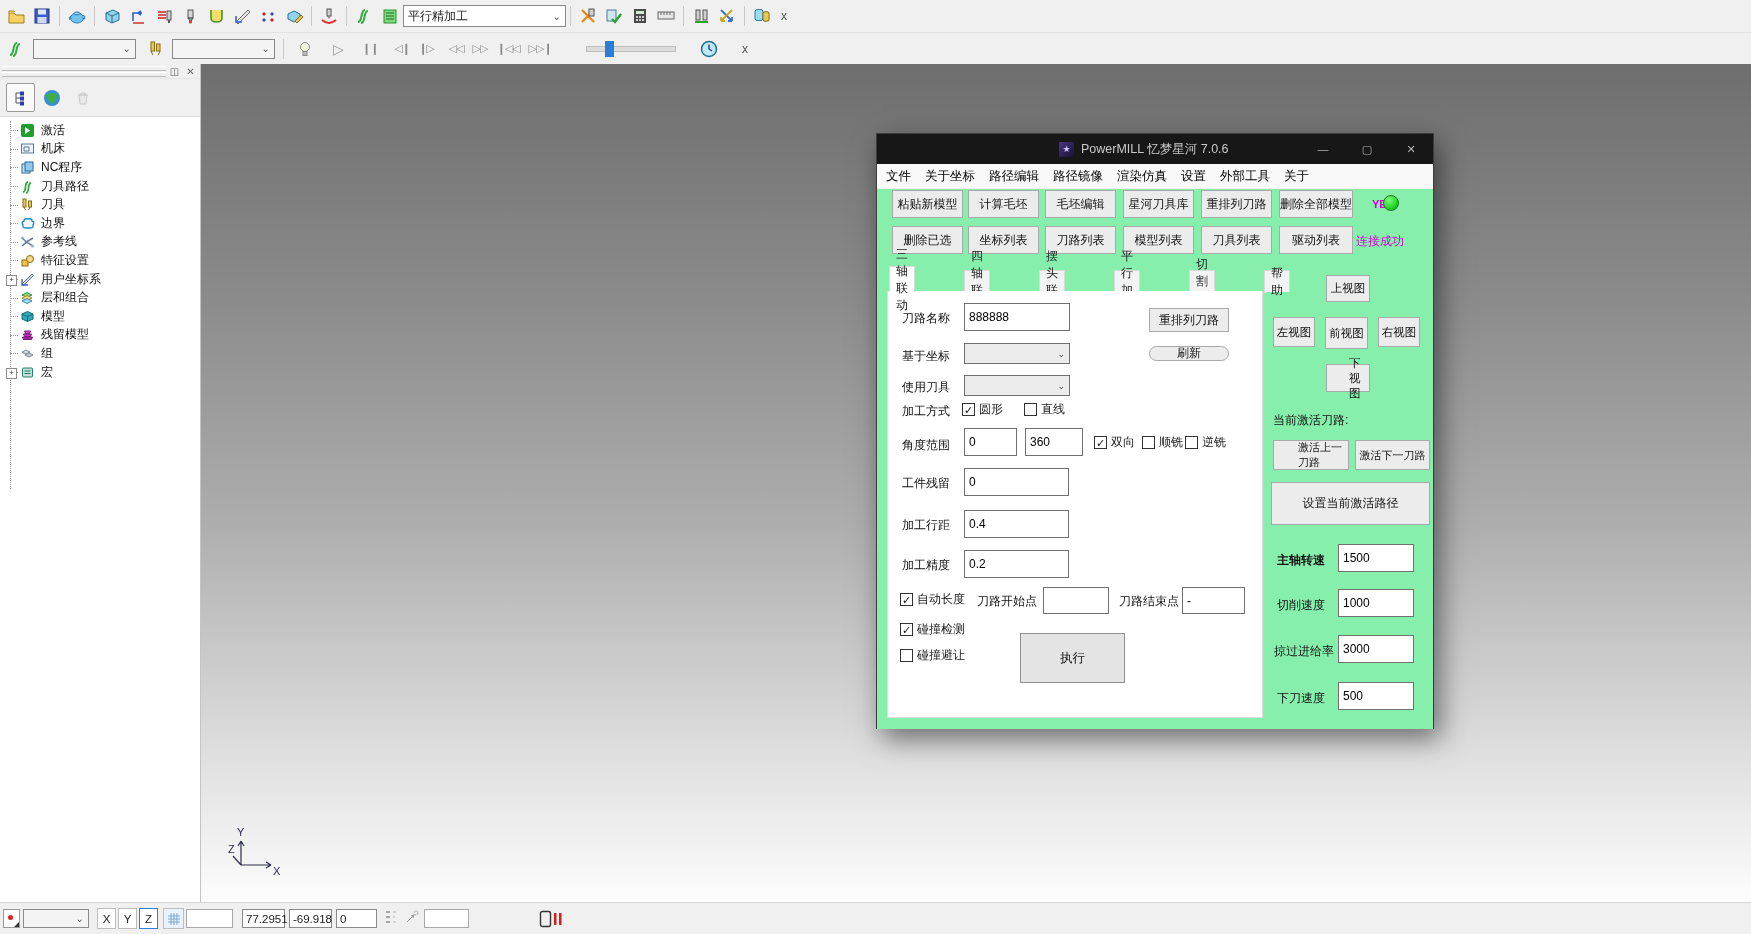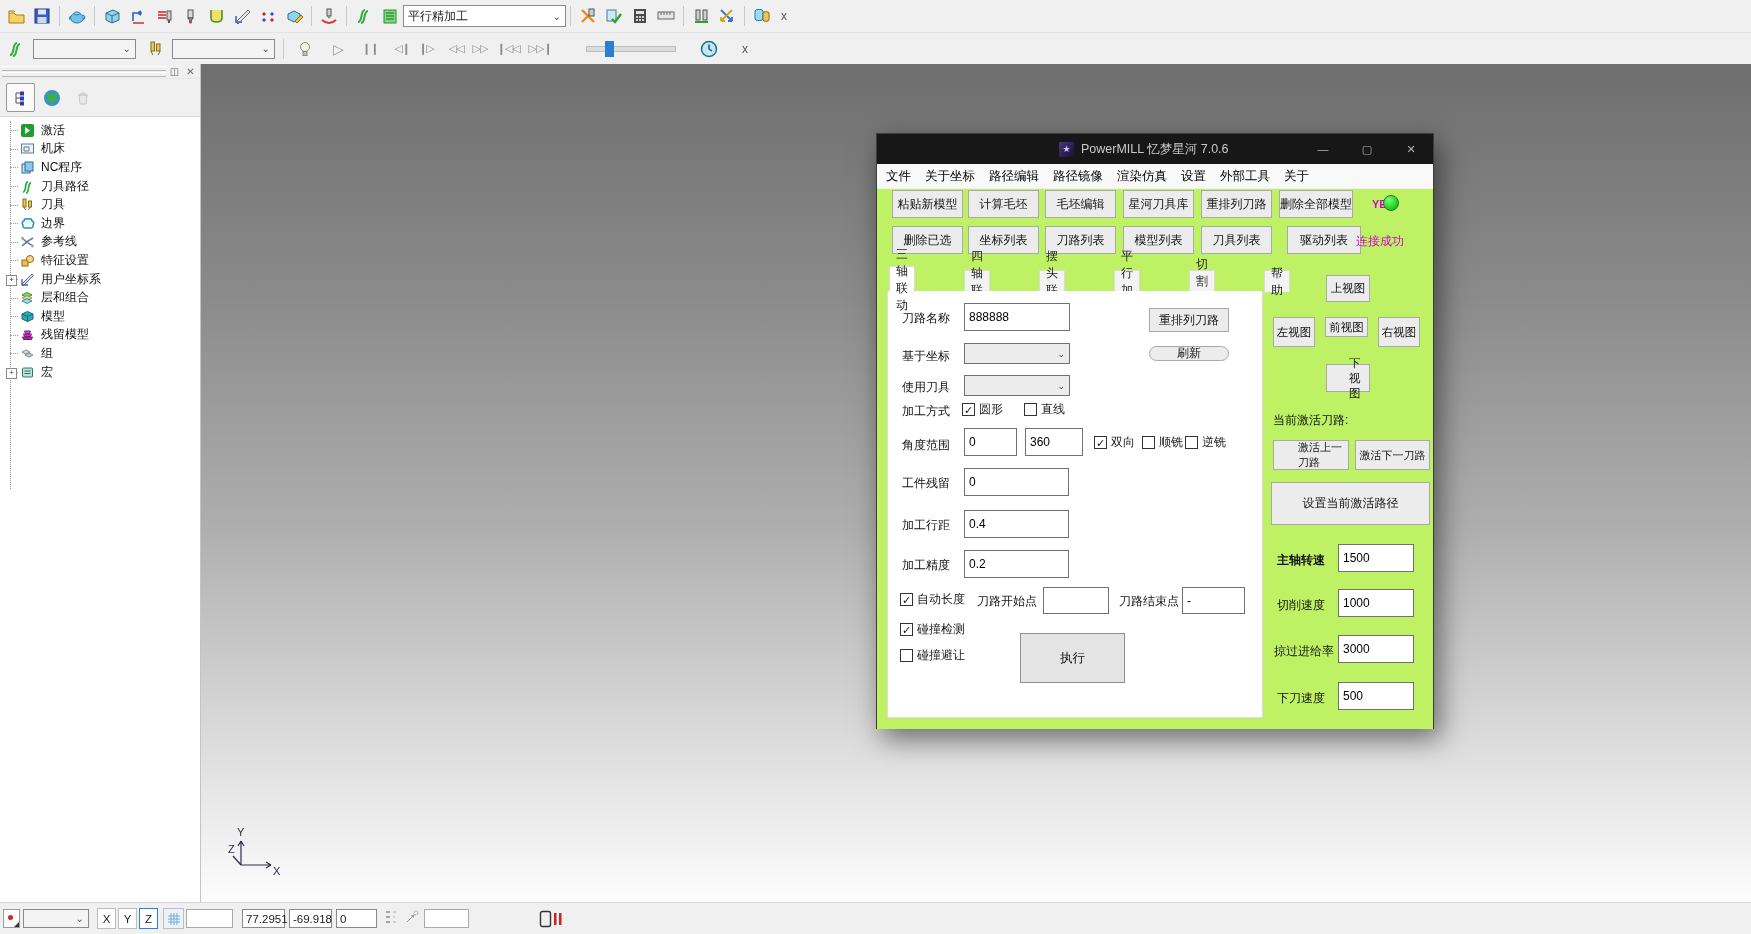--- a/index.html
+++ b/index.html
@@ -58,21 +58,21 @@
   
   .dialog{position:absolute;left:876px;top:133px;width:558px;height:596px;background:#fff;border:1px solid #3c3c3c;box-shadow:6px 10px 26px rgba(0,0,0,.5);box-sizing:border-box;}
   .dlg-title{height:30px;background:#171717;display:flex;align-items:center;position:relative;}
   .dlg-title .tgroup{position:absolute;left:182px;display:flex;align-items:center;gap:7px;}
   .dlg-ico{width:15px;height:15px;background:linear-gradient(135deg,#4a3580,#171030);display:flex;align-items:center;justify-content:center;color:#cfc3ff;font-size:9px;}
   .dlg-title .txt{color:#c9c9c9;font-size:12.5px;}
   .wbtns{position:absolute;right:0;top:0;height:100%;display:flex;}
   .wbtn{width:44px;height:100%;display:flex;align-items:center;justify-content:center;color:#b5b5b5;font-size:11px;}
   .dlg-menu{height:24px;background:#f9f9f9;display:flex;align-items:center;padding-left:2px;border-bottom:1px solid #f0f0f0;}
   .dlg-menu span{padding:0 7px;font-size:12.5px;color:#000000;}
-  .dlg-body{position:relative;height:540px;background:#bef264;}
+  .dlg-body{position:relative;height:540px;background:#86efac;}
   .pbtn{position:absolute;background:#ececec;border:1px solid #a9a9a9;display:flex;align-items:center;justify-content:center;font-size:12px;color:#111;box-sizing:border-box;}
   .magenta{color:#d400d4;font-weight:bold;}
   .led{position:absolute;width:16px;height:16px;border-radius:50%;background:radial-gradient(circle at 35% 30%,#7dff7d,#22d322 60%,#12a112);border:1px solid #1d7a1d;box-sizing:border-box;}
   .tabs{position:absolute;left:12px;top:78px;right:10px;height:25px;display:flex;align-items:flex-end;border-bottom:1px solid #d9d9d9;}
   .tab{height:21px;display:flex;align-items:center;padding:0 6px;border:1px solid #d9d9d9;border-bottom:none;background:#f3f3f3;font-size:12px;margin-right:1px;color:#222;}
   .tab.active{height:25px;background:#fff;position:relative;z-index:2;}
   .panel{position:absolute;left:10px;top:102px;width:376px;height:427px;background:#fff;border:1px solid #dcdcdc;border-top:none;box-sizing:border-box;}
   .flabel{position:absolute;font-size:12px;color:#111;white-space:nowrap;}
   .finput{position:absolute;border:1px solid #707070;background:#fff;font-family:"Liberation Sans","DejaVu Sans",sans-serif;font-size:12px;padding:0 4px;box-sizing:border-box;}
   .fselect{position:absolute;border:1px solid #707070;background:#ececec;display:flex;align-items:center;justify-content:flex-end;box-sizing:border-box;}
@@ -512,21 +512,21 @@
       <div class="pbtn" style="left:324px;top:1px;width:71px;height:28px;">重排列刀路</div>
       <div class="pbtn" style="left:402px;top:1px;width:74px;height:28px;">删除全部模型</div>
       <span class="magenta" style="position:absolute;left:495px;top:9px;font-size:11px;">YES</span>
       <span class="led" style="left:506px;top:6px;"></span>
 
       <div class="pbtn" style="left:15px;top:37px;width:71px;height:28px;">删除已选</div>
       <div class="pbtn" style="left:91px;top:37px;width:71px;height:28px;">坐标列表</div>
       <div class="pbtn" style="left:168px;top:37px;width:71px;height:28px;">刀路列表</div>
       <div class="pbtn" style="left:246px;top:37px;width:71px;height:28px;">模型列表</div>
       <div class="pbtn" style="left:324px;top:37px;width:71px;height:28px;">刀具列表</div>
-      <div class="pbtn" style="left:402px;top:37px;width:74px;height:28px;margin-left:8px;">驱动列表</div>
+      <div class="pbtn" style="left:402px;top:37px;width:74px;height:28px;">驱动列表</div>
       <span class="magenta" style="position:absolute;left:479px;top:44px;font-size:12px;font-weight:normal;">连接成功</span>
 
       <div class="tabs" style="left:12px;width:378px;right:auto;gap:48px;">
         <div class="tab active">三轴联动</div>
         <div class="tab">四轴联动</div>
         <div class="tab">摆头联动</div>
         <div class="tab">平行加工</div>
         <div class="tab">切割锯</div>
         <div class="tab">帮助</div>
       </div>
@@ -599,21 +599,21 @@
         <span class="cb" style="left:12px;top:356px;">
             <span class="box"></span>
             <span>碰撞避让</span>
           </span>
 
         <div class="pbtn exec" style="left:132px;top:342px;width:105px;height:50px;">执行</div>
       </div>
 
       <div class="pbtn" style="left:449px;top:86px;width:44px;height:27px;font-size:11.5px;">上视图</div>
       <div class="pbtn" style="left:396px;top:128px;width:42px;height:30px;font-size:11.5px;">左视图</div>
-      <div class="pbtn" style="left:448px;top:128px;width:43px;height:20px;font-size:11.5px;">前视图</div>
+      <div class="pbtn" style="left:448px;top:128px;width:43px;height:32px;font-size:11.5px;">前视图</div>
       <div class="pbtn" style="left:501px;top:128px;width:42px;height:30px;font-size:11.5px;">右视图</div>
       <div class="pbtn" style="left:449px;top:175px;width:44px;height:28px;font-size:11.5px;padding-left:22px;">下视图</div>
 
       <span class="rlabel" style="left:396px;top:223px;">当前激活刀路:</span>
       <div class="pbtn" style="left:396px;top:251px;width:76px;height:30px;font-size:11px;padding-left:24px;">激活上一刀路</div>
       <div class="pbtn" style="left:478px;top:251px;width:75px;height:30px;font-size:11px;">激活下一刀路</div>
 
       <div class="pbtn" style="left:394px;top:293px;width:159px;height:43px;">设置当前激活路径</div>
 
       <span class="rlabel" style="left:400px;top:363px;font-weight:bold;">主轴转速</span>

